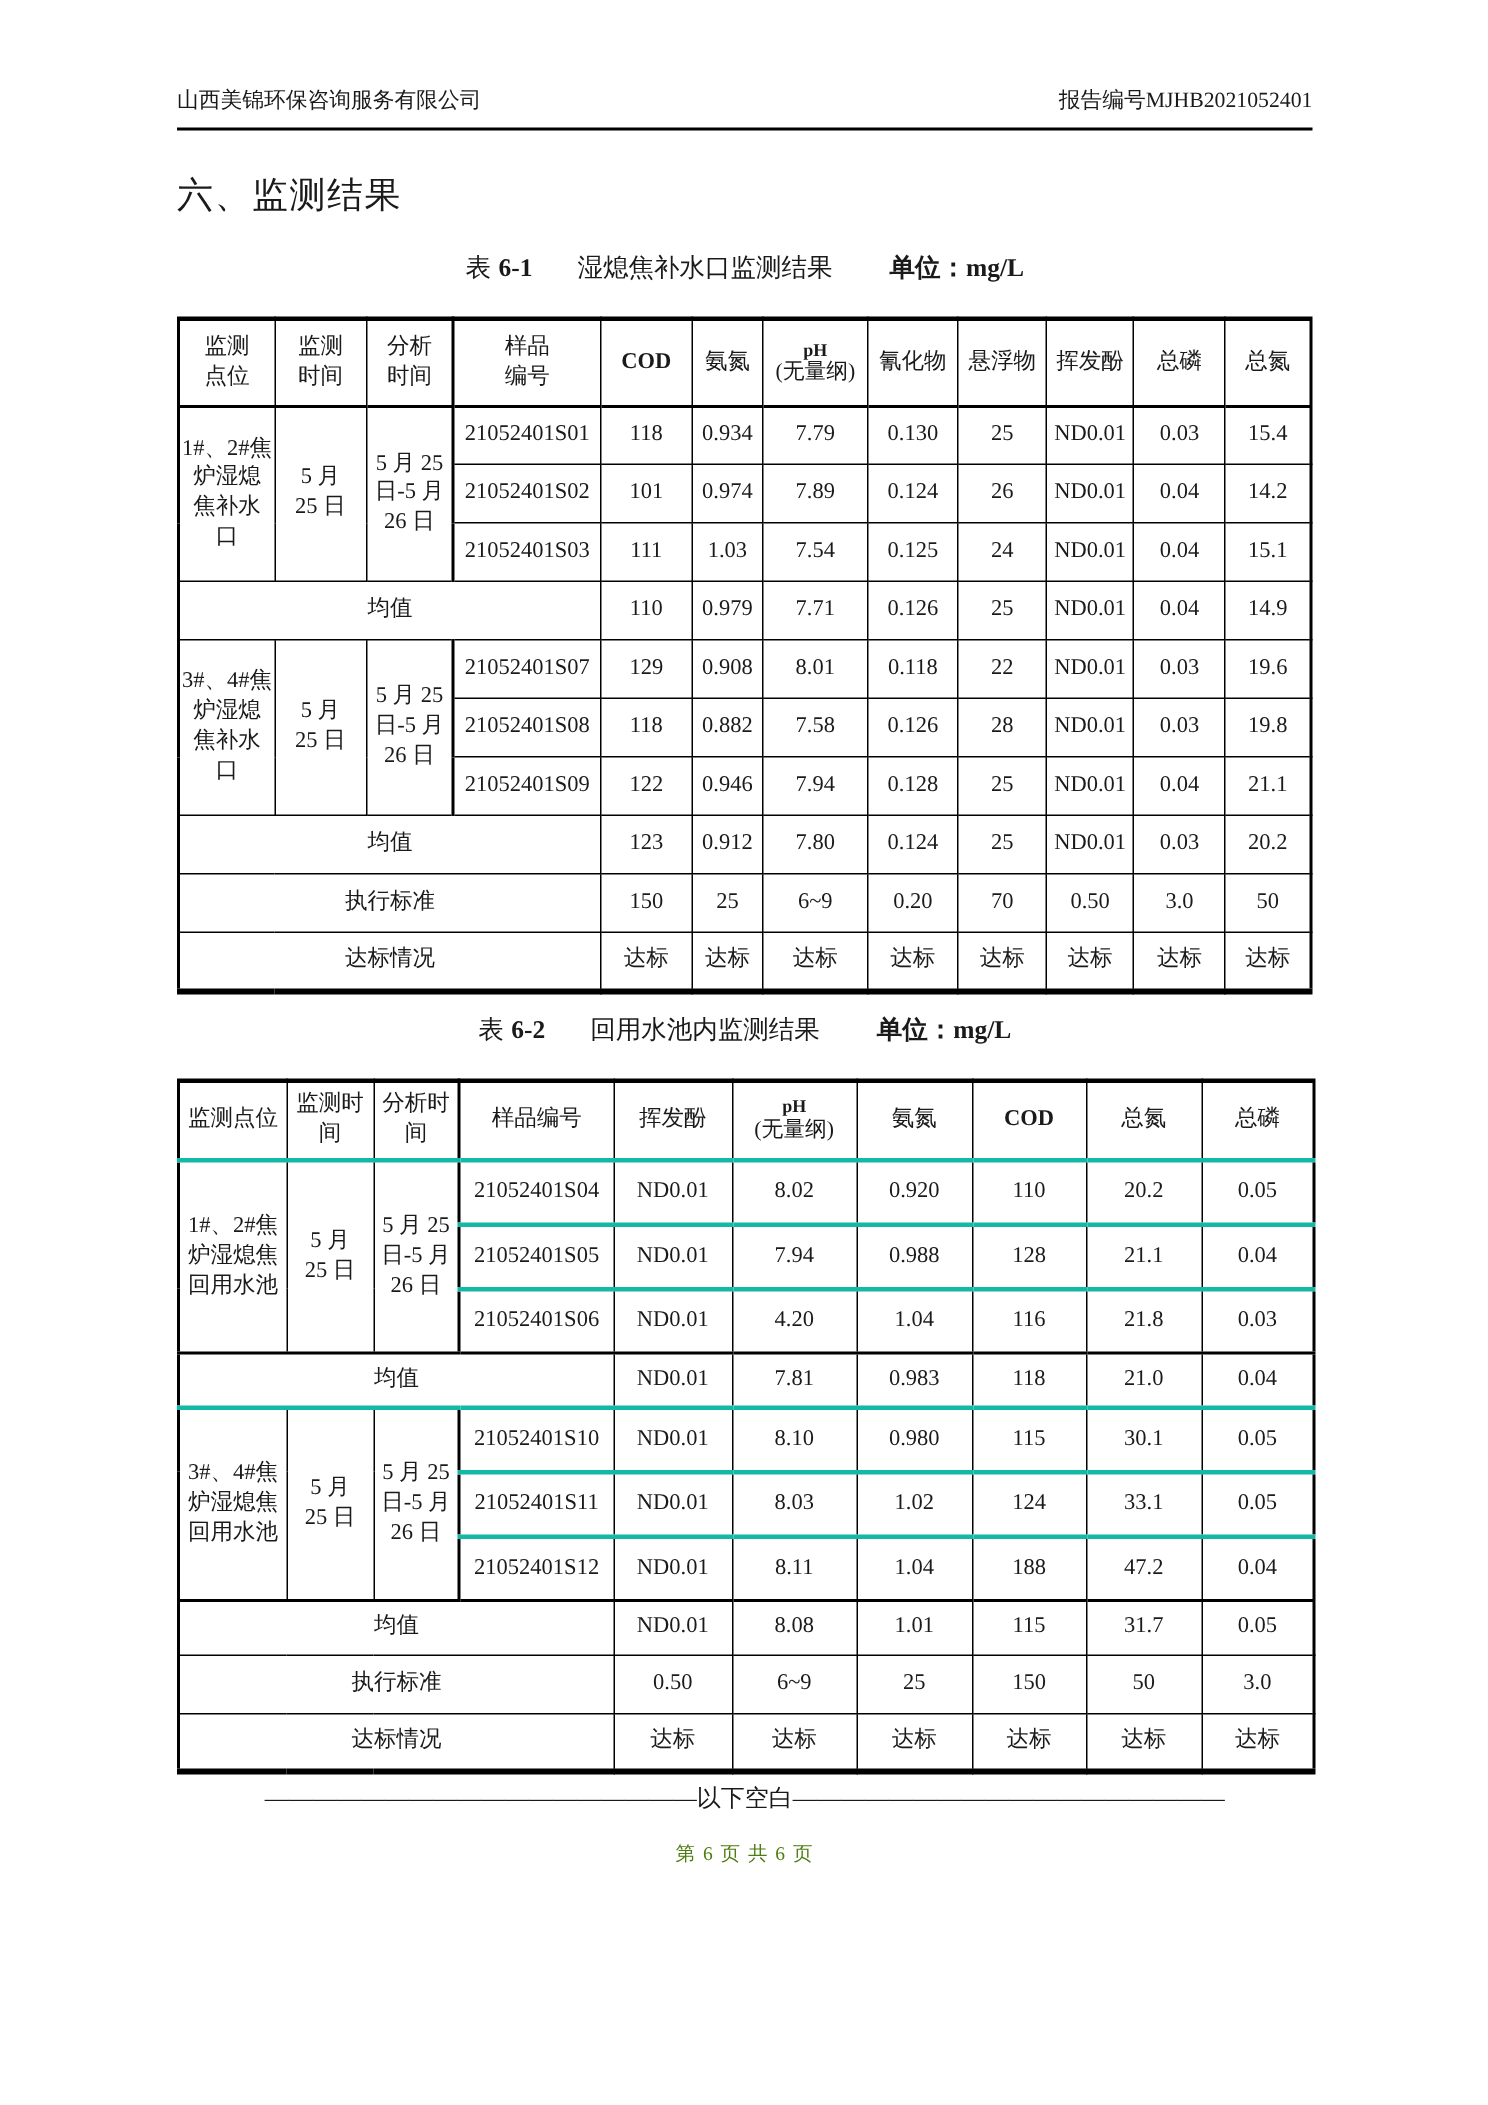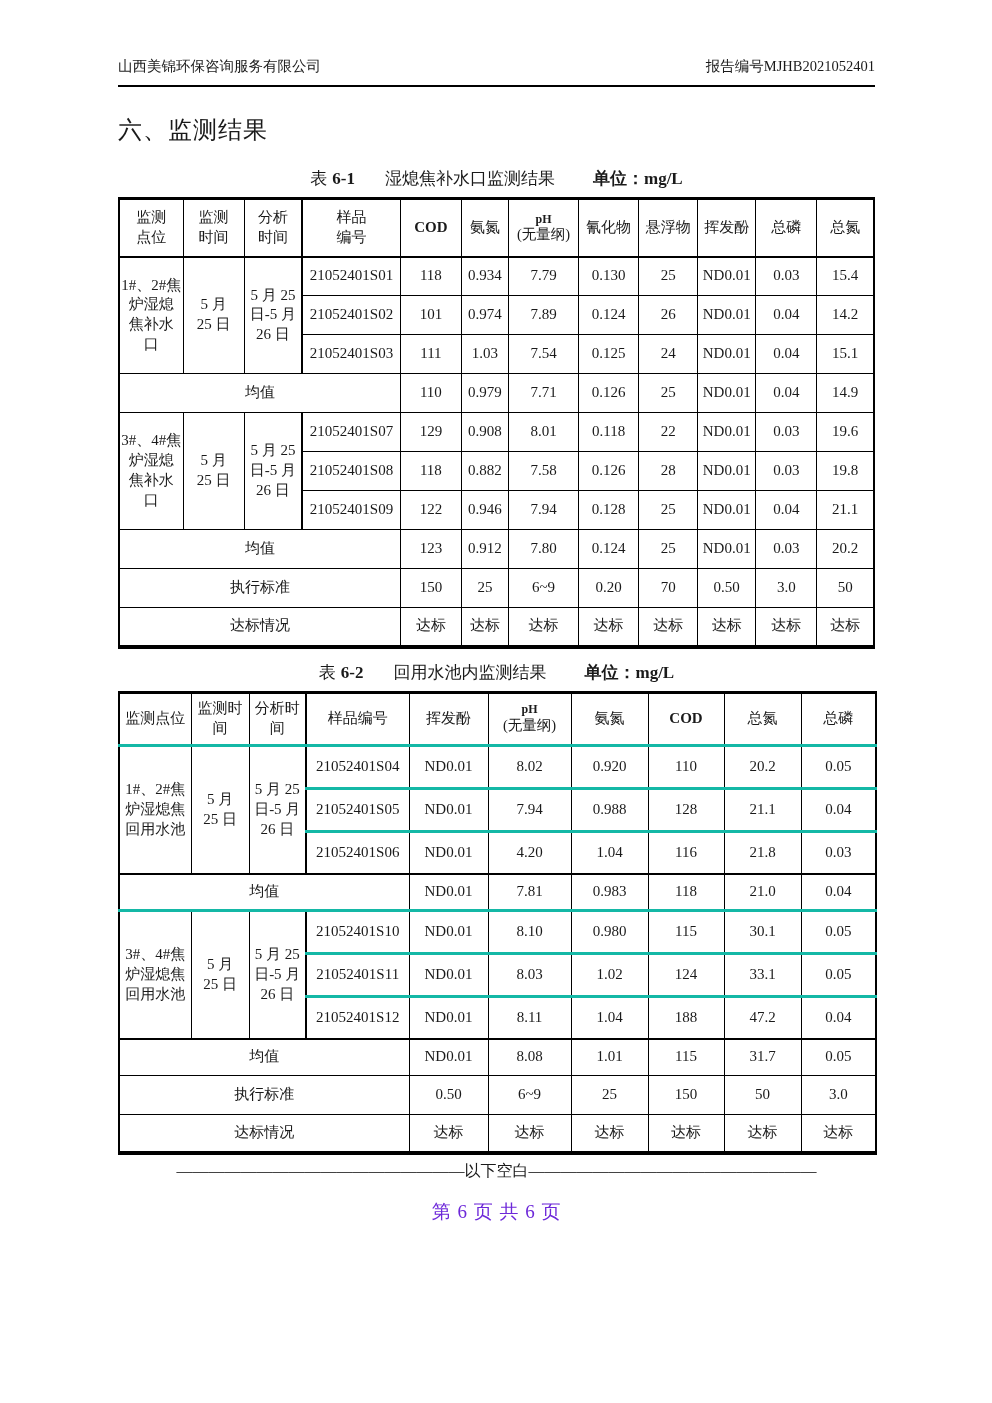--- a/index.html
+++ b/index.html
@@ -12,21 +12,21 @@
 
   .section-title{font-size:24px;margin:27px 0 0 0;font-weight:normal;letter-spacing:1px;}
   .intro{font-size:19px;margin:41px 0 0 0;text-indent:49px;}
 
   .tbl-caption{margin-top:21px;text-align:center;font-size:17px;}
   .cap-word{font-weight:normal;}
   .cap-num{font-weight:bold;margin-left:5px;}
   .cap-title{margin:0 38px 0 30px;text-align:center;}
   .cap-unit{font-weight:bold;}
 
-  table{border-collapse:collapse;table-layout:fixed;width:757px;margin-top:7px;
+  table{border-collapse:collapse;table-layout:fixed;width:757px;margin-top:21px;
         border-top:3px solid #000;border-bottom:4px solid #000;
         border-left:2px solid #000;border-right:2px solid #000;padding-left:48px;}
   td,th{border:1px solid #000;text-align:center;vertical-align:middle;
         font-size:15px;font-weight:normal;padding:1px 1px;line-height:1.32;overflow:hidden;}
   th{white-space:pre-line;}
   .pre{white-space:pre-line;}
   .thickL{border-left:2px solid #000;}
   tr.hdr th{border-bottom:2px solid #000;}
   .b{font-weight:bold;}
   .ph-top{display:block;font-weight:bold;font-size:12px;line-height:1.15;}
@@ -34,21 +34,21 @@
 
   .t1 tr.hdr{height:58px;}
   .t1 tr.br{height:39px;}
   .t2 tr.hdr{height:53px;font-family:Liberation Serif, serif;}
   .t2 tr.sample{height:43px;}
   .t2 tr.sample td{border-top:3px solid #14b8a6;border-bottom:2px solid #000;}
   .t2 tr.mr{height:36px;}
   .t2 tr.sr{height:39px;}
 
   .blank-line{margin-top:6px;text-align:center;font-size:16px;white-space:nowrap;}
-  .page-footer{margin-top:17px;text-align:center;font-size:19px;letter-spacing:1px;color:#6d28d9;}
+  .page-footer{margin-top:17px;text-align:center;font-size:13px;letter-spacing:1px;color:#4d7c0f;}
 </style>
 </head>
 <body>
 
 <div class="page">
   <div class="content">
 
     <div class="doc-header">
       <span>山西美锦环保咨询服务有限公司</span>
       <span>报告编号MJHB2021052401</span>

